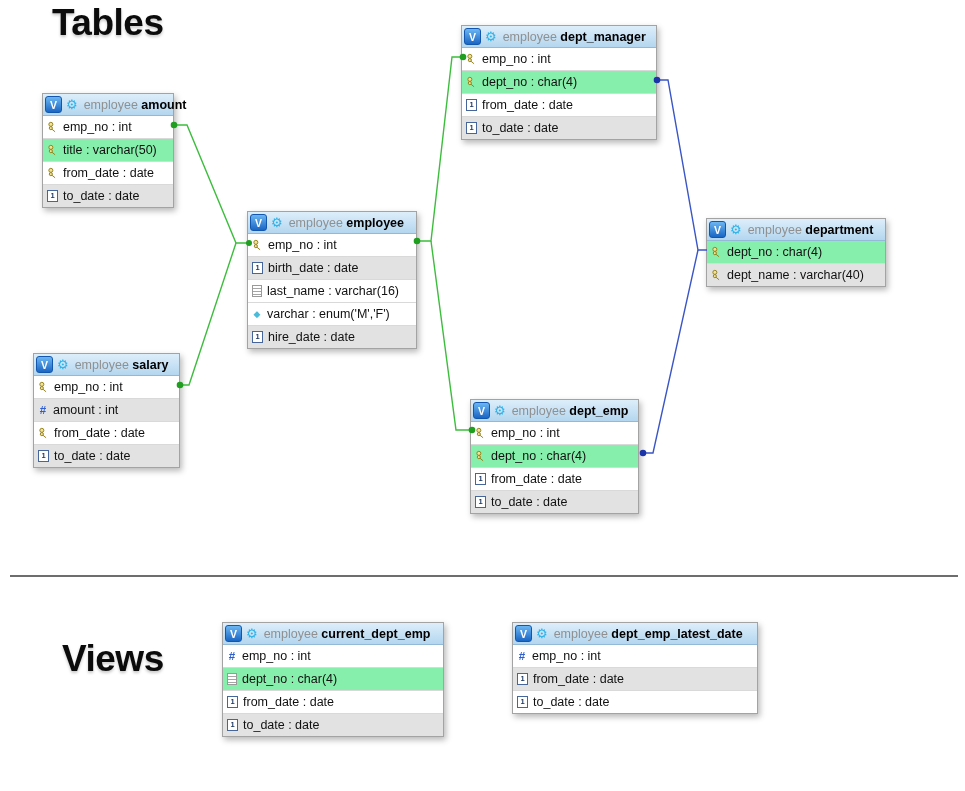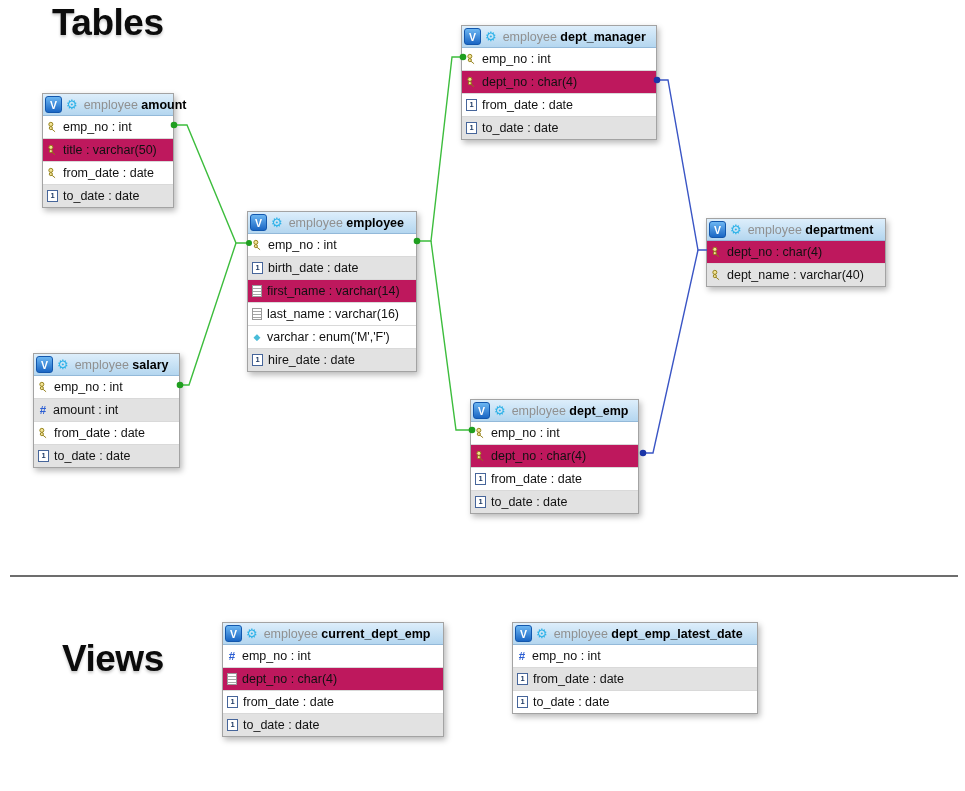--- a/index.html
+++ b/index.html
@@ -33,21 +33,21 @@
   .schema{color:#909090;margin-left:2px;}
   .tname{color:#000;font-weight:700;}
 
   .row{
     height:22px;display:flex;align-items:center;gap:5px;padding:0 4px;
     font-size:12.5px;color:#111;border-top:1px solid #d9d9d9;white-space:nowrap;
   }
   .ehead + .row{border-top:none;}
   .bg-white{background:#ffffff;}
   .bg-gray{background:#e2e2e2;}
-  .bg-pink{background:#be185d;}
+  .bg-pink{background:#86efac;}
 
   .ic{flex:0 0 auto;display:inline-flex;align-items:center;justify-content:center;}
   .ic-key svg{display:block;}
   .ic-cal{
     width:9px;height:10px;border:1px solid #46659a;background:#fff;
     font-size:7.5px;line-height:10px;color:#16335f;font-weight:700;
     justify-content:center;
   }
   .ic-txt{
     width:8px;height:10px;border:1px solid #9a9a9a;
@@ -149,24 +149,20 @@
         </svg>
       </span>
     <span>emp_no : int</span>
   </div>
   <div class="row bg-gray">
     <span class="ic ic-cal">
         <span>1</span>
       </span>
     <span>birth_date : date</span>
   </div>
-  <div class="row bg-pink">
-    <span class="ic ic-txt"></span>
-    <span>first_name : varchar(14)</span>
-  </div>
   <div class="row bg-white">
     <span class="ic ic-txt"></span>
     <span>last_name : varchar(16)</span>
   </div>
   <div class="row bg-white">
     <span class="ic ic-diamond">◆</span>
     <span>varchar : enum('M','F')</span>
   </div>
   <div class="row bg-gray">
     <span class="ic ic-cal">

